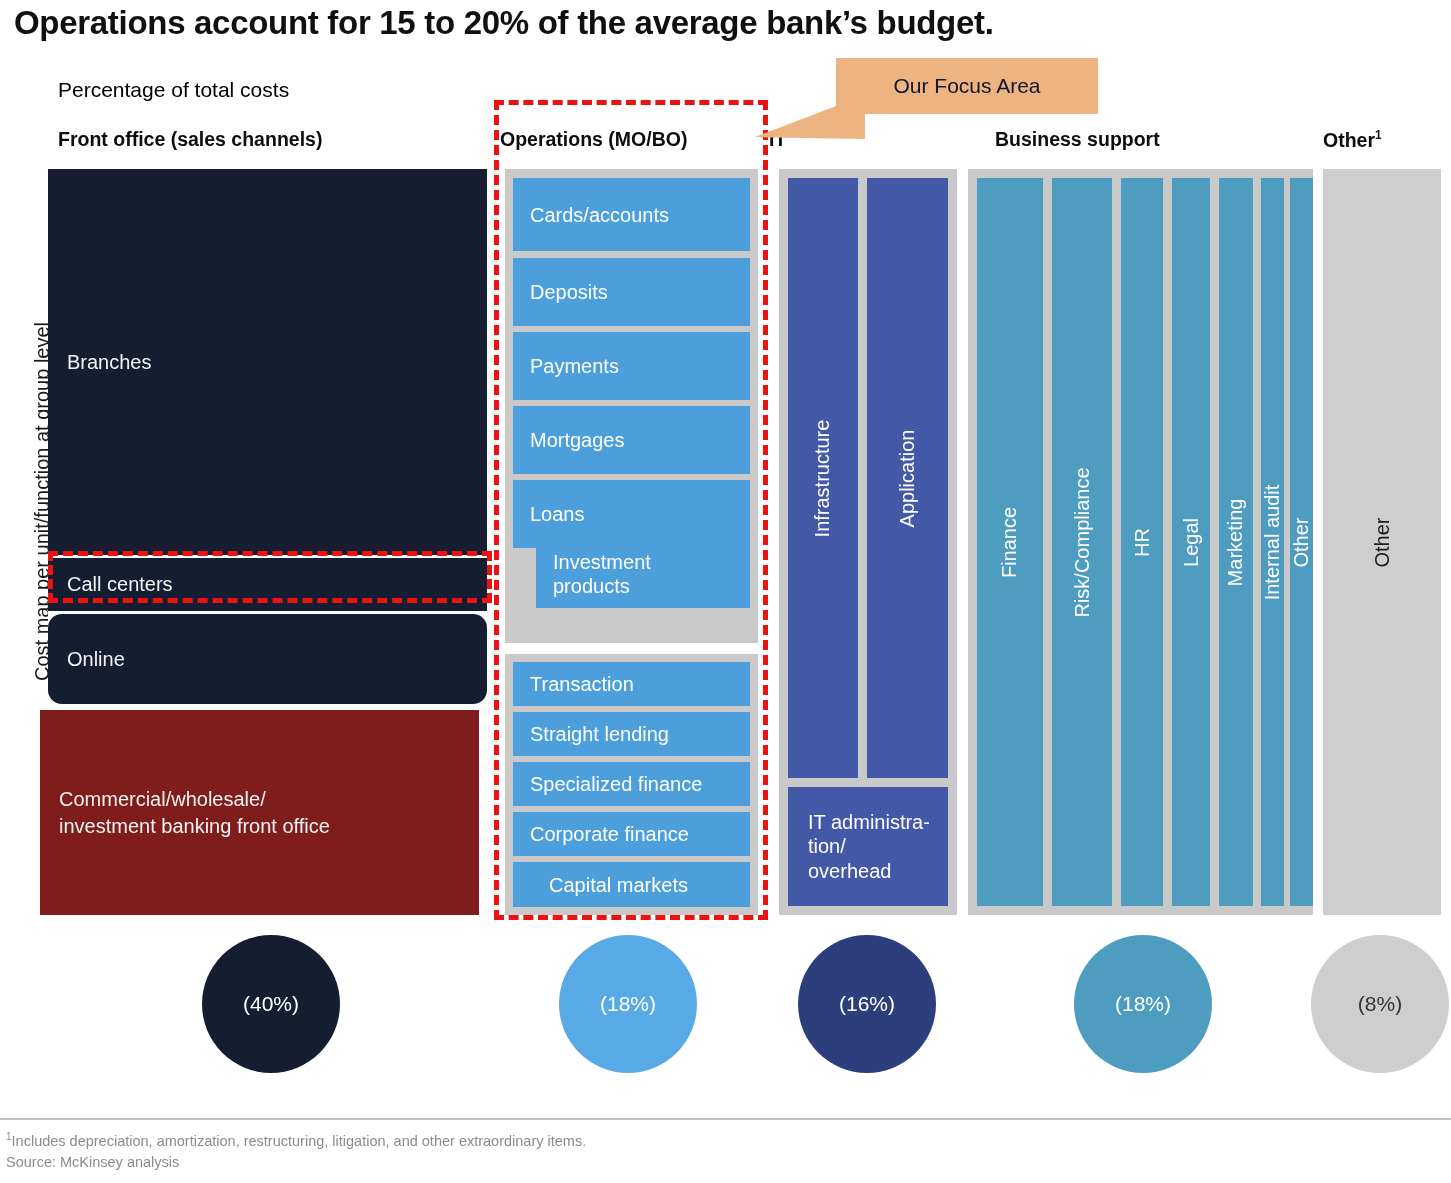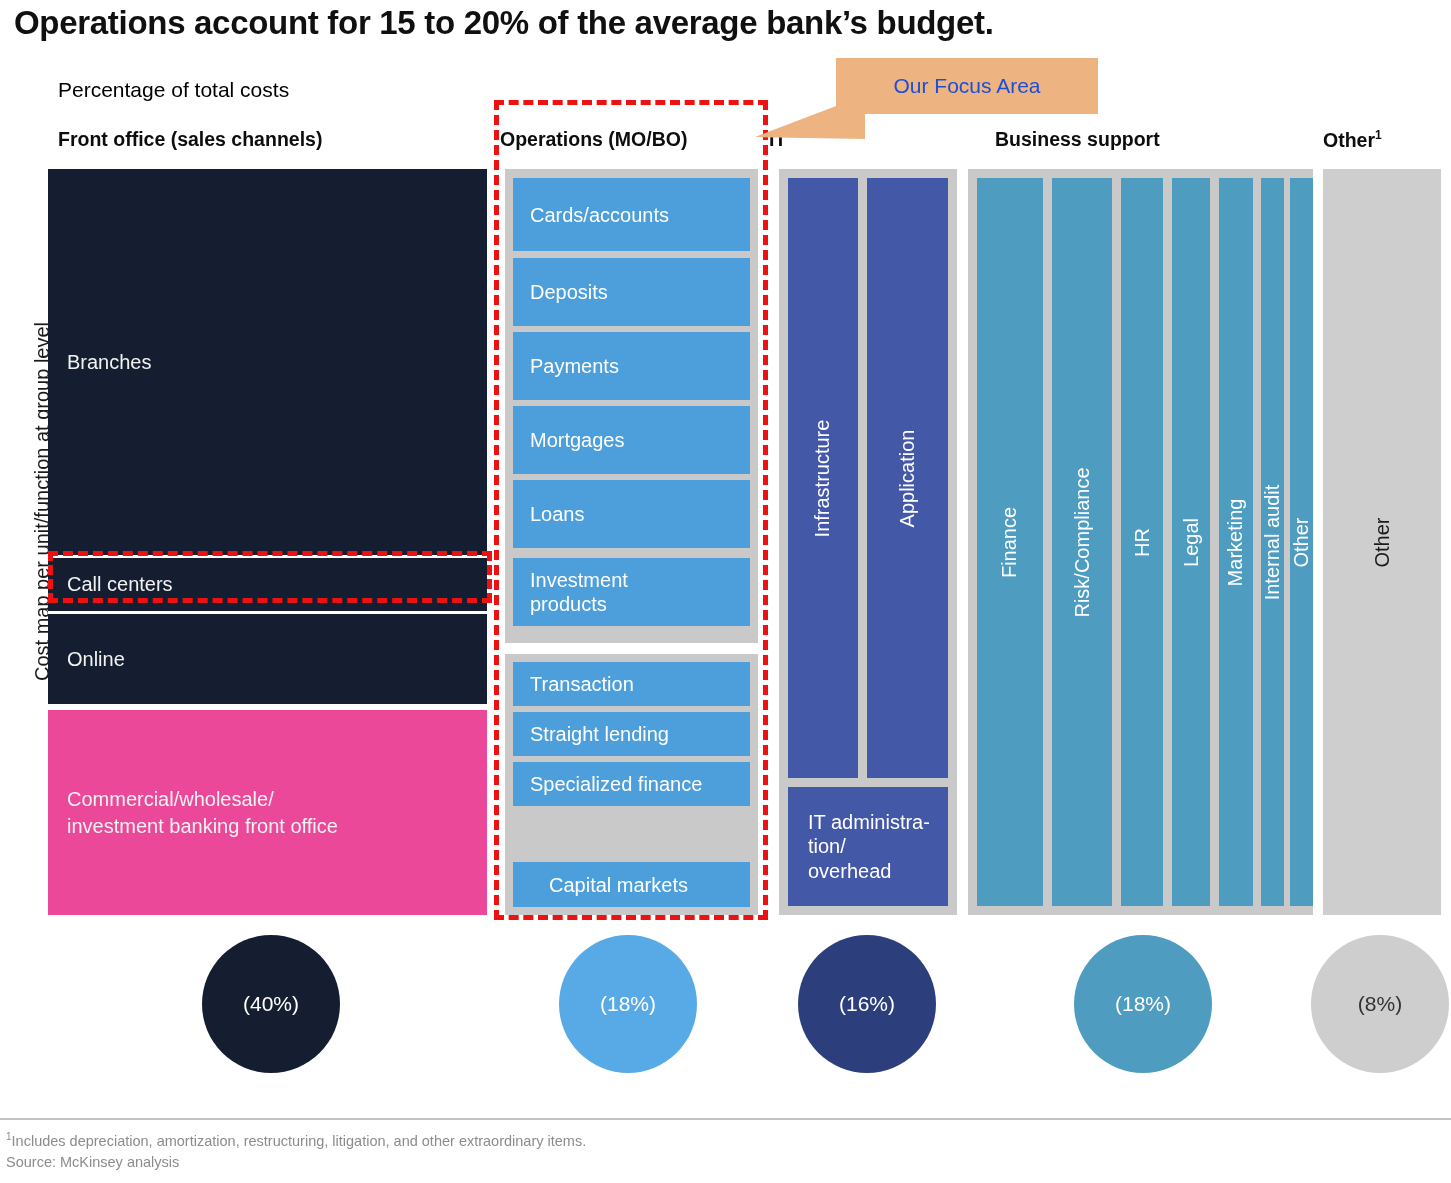--- a/index.html
+++ b/index.html
@@ -119,21 +119,21 @@
     position:absolute;
     border:5px dashed #ee1111;
     box-sizing:border-box;
     pointer-events:none;
   }
 
   
   .callout{
     position:absolute;background:#edb380;
     display:flex;align-items:center;justify-content:center;
-    font-size:21px;color:#1d4ed8;
+    font-size:21px;color:#0f172a;
   }
   .callout-tail{position:absolute;}
 
   
   .rule{
     position:absolute;left:0;right:0;height:2px;background:#c2c2c2;
   }
   .foot{
     position:absolute;left:6px;
     font-size:14.5px;color:#8c8c8c;
@@ -153,43 +153,44 @@
   <div class="colhead" style="left:500px;">Operations (MO/BO)</div>
   <div class="colhead" style="left:769px;">IT</div>
   <div class="colhead" style="left:995px;">Business support</div>
   <div class="colhead" style="left:1323px;">
     <span>Other</span><sup>1</sup>
   </div>
 
   <div class="block fo-group" style="left:48px;top:169px;width:439px;height:535px;">
     <div class="fo-cell" style="top:0px;height:386px;">Branches</div>
     <div class="fo-cell" style="top:389px;height:53px;">Call centers</div>
-    <div class="fo-cell" style="top:445px;height:90px;">Online</div>
-  </div>
-  <div class="block" style="left:48px;top:710px;width:439px;height:205px;background:#ec4899;color:#f2f2f2;font-size:20px;display:flex;align-items:center;padding-left:19px;box-sizing:border-box;line-height:1.35;white-space:pre-line;">Commercial/wholesale/
+    <div class="fo-cell" style="top:445px;height:90px;border-radius:14px;">Online</div>
+  </div>
+  <div class="block" style="left:40px;top:710px;width:439px;height:205px;background:#7f1d1d;color:#f2f2f2;font-size:20px;display:flex;align-items:center;padding-left:19px;box-sizing:border-box;line-height:1.35;white-space:pre-line;">Commercial/wholesale/
 investment banking front office</div>
 
   <div class="dash" style="left:48px;top:551px;width:444px;height:52px;"></div>
 
   <div class="ops-wrap" style="left:505px;top:169px;width:253px;height:746px;">
 
     <div class="ops-group" style="top:0px;height:474px;">
       <div class="ops-cell" style="top:9px;height:73px;">Cards/accounts</div>
       <div class="ops-cell" style="top:89px;height:68px;">Deposits</div>
       <div class="ops-cell" style="top:163px;height:68px;">Payments</div>
       <div class="ops-cell" style="top:237px;height:68px;">Mortgages</div>
       <div class="ops-cell" style="top:311px;height:68px;">Loans</div>
-      <div class="ops-cell" style="top:389px;height:68px;white-space:pre-line;">Investment
+      <div class="ops-cell" style="top:371px;height:68px;white-space:pre-line;margin-left:23px;">Investment
 products</div>
     </div>
 
     <div class="ops-group" style="top:485px;height:261px;">
       <div class="ops-cell" style="top:8px;height:44px;">Transaction</div>
       <div class="ops-cell" style="top:58px;height:44px;">Straight lending</div>
       <div class="ops-cell" style="top:108px;height:44px;">Specialized finance</div>
+      <div class="ops-cell" style="top:158px;height:44px;">Corporate finance</div>
       <div class="ops-cell" style="top:208px;height:45px;padding-left:36px;">Capital markets</div>
     </div>
   </div>
 
   <div class="dash" style="left:494px;top:100px;width:274px;height:820px;"></div>
 
   <div class="it-wrap" style="left:779px;top:169px;width:178px;height:746px;">
     <div class="it-bar" style="left:9px;top:9px;width:70px;height:600px;">
       <span class="vlabel">Infrastructure</span>
     </div>

